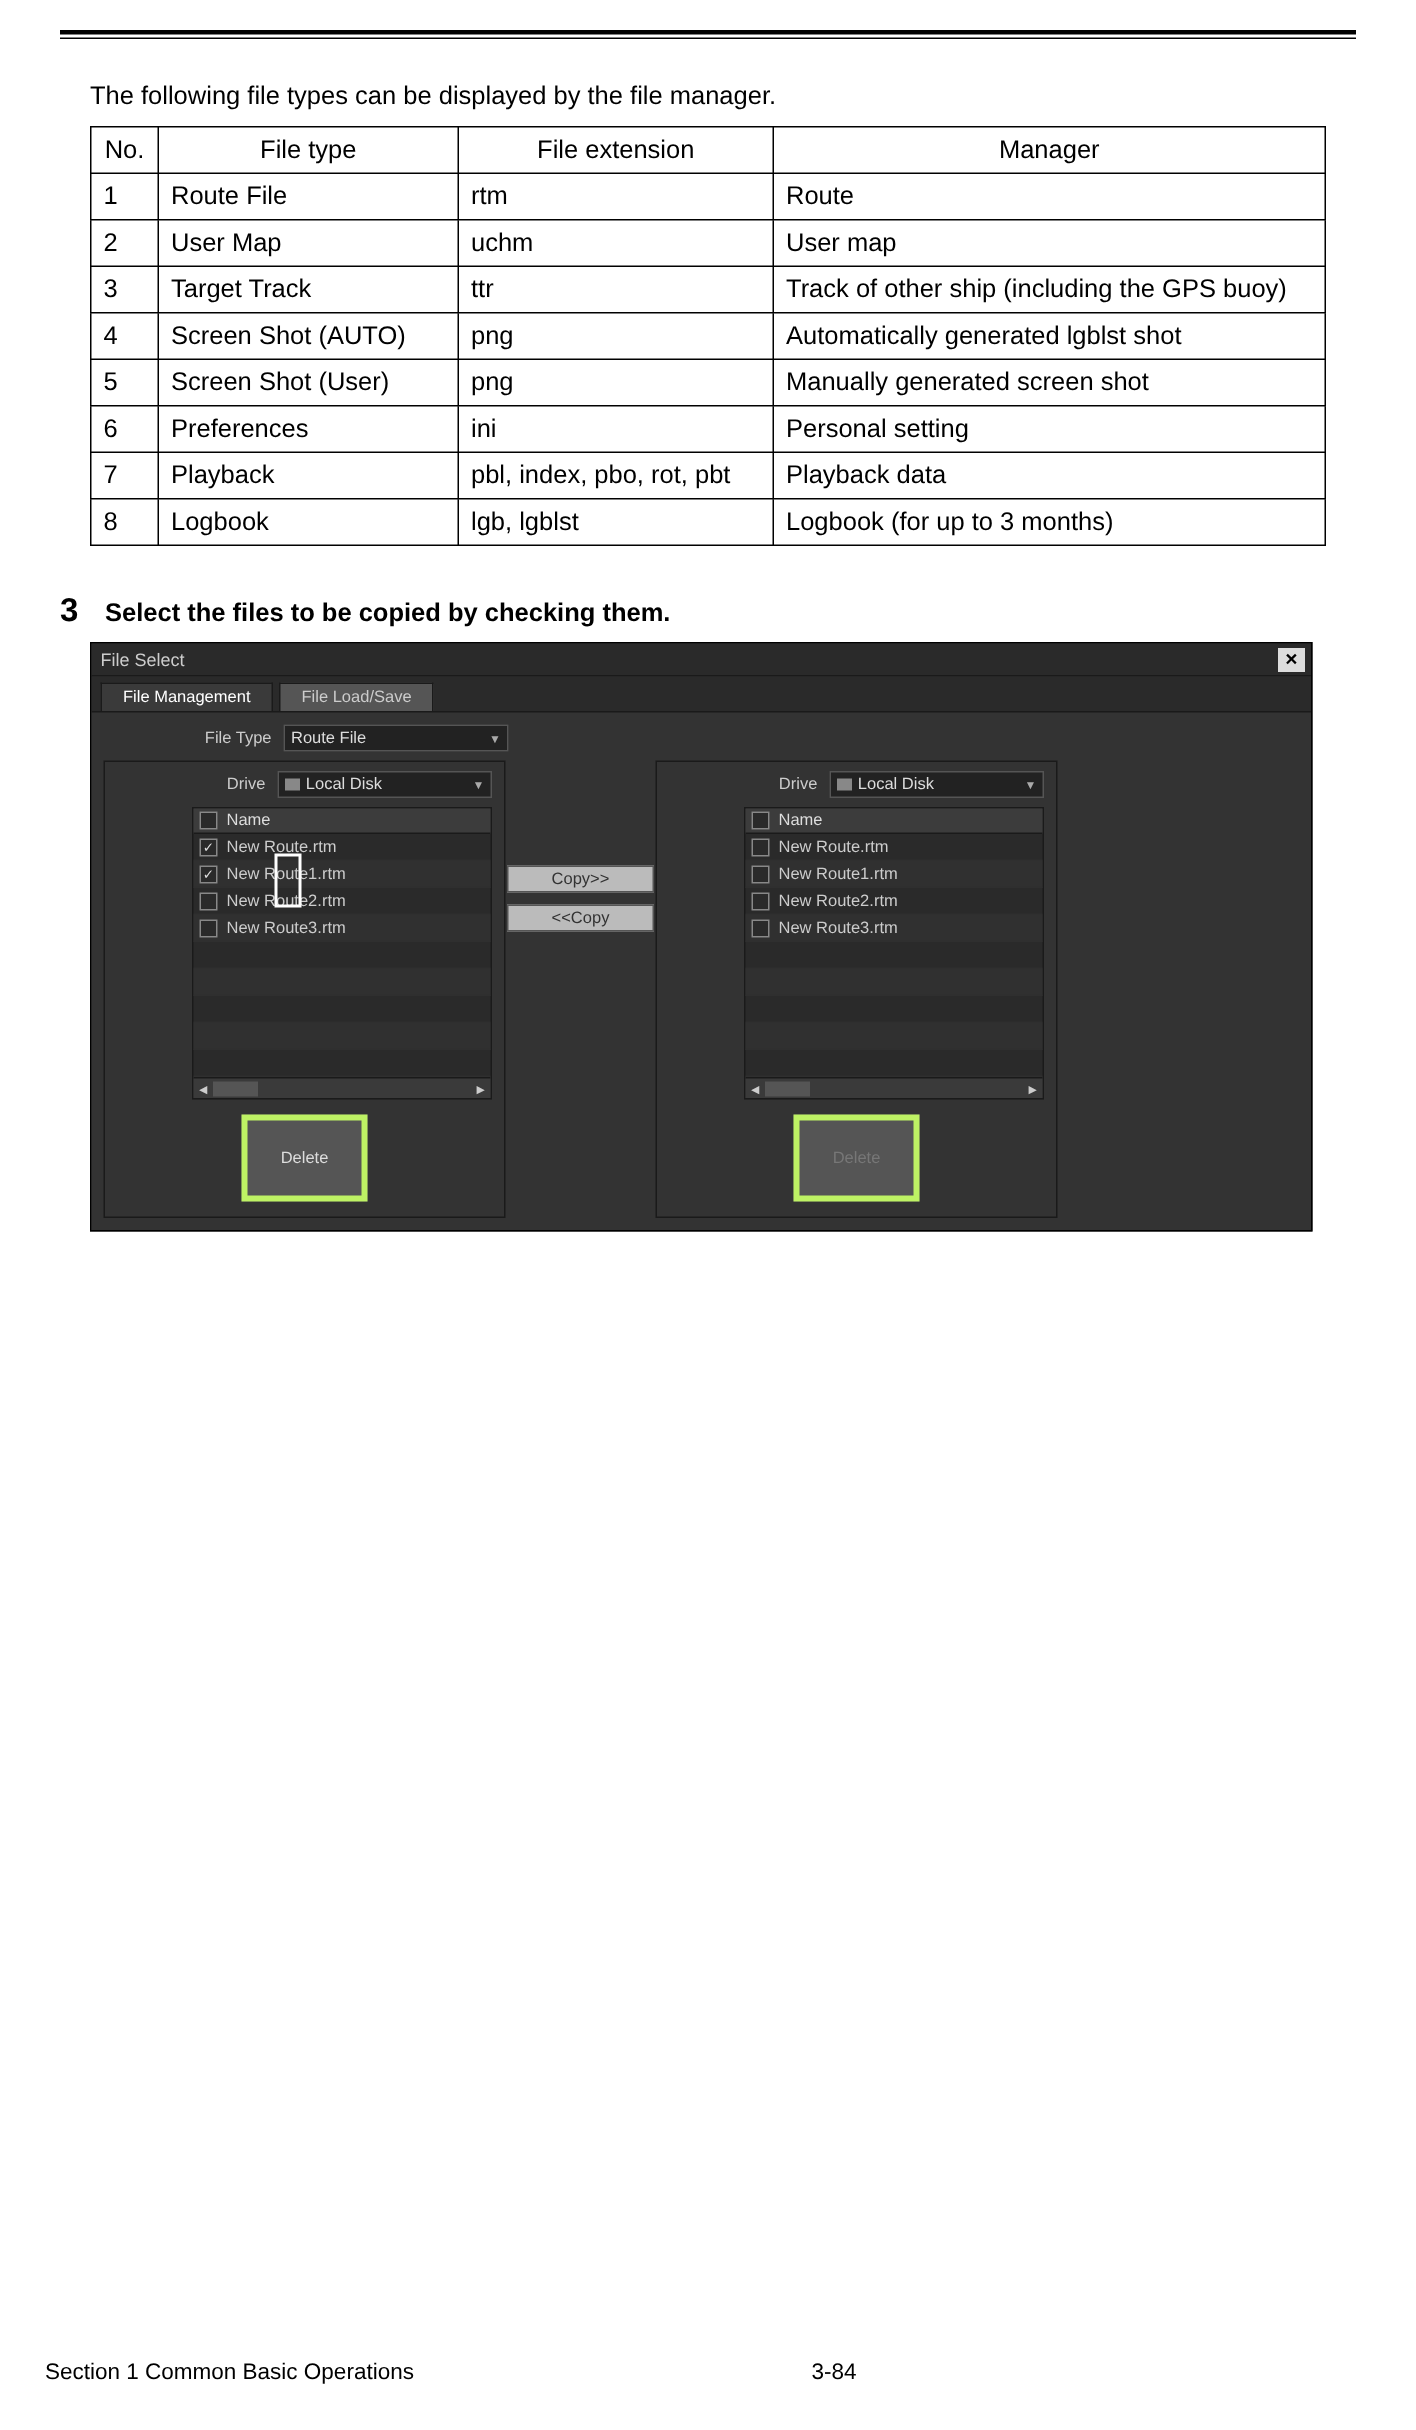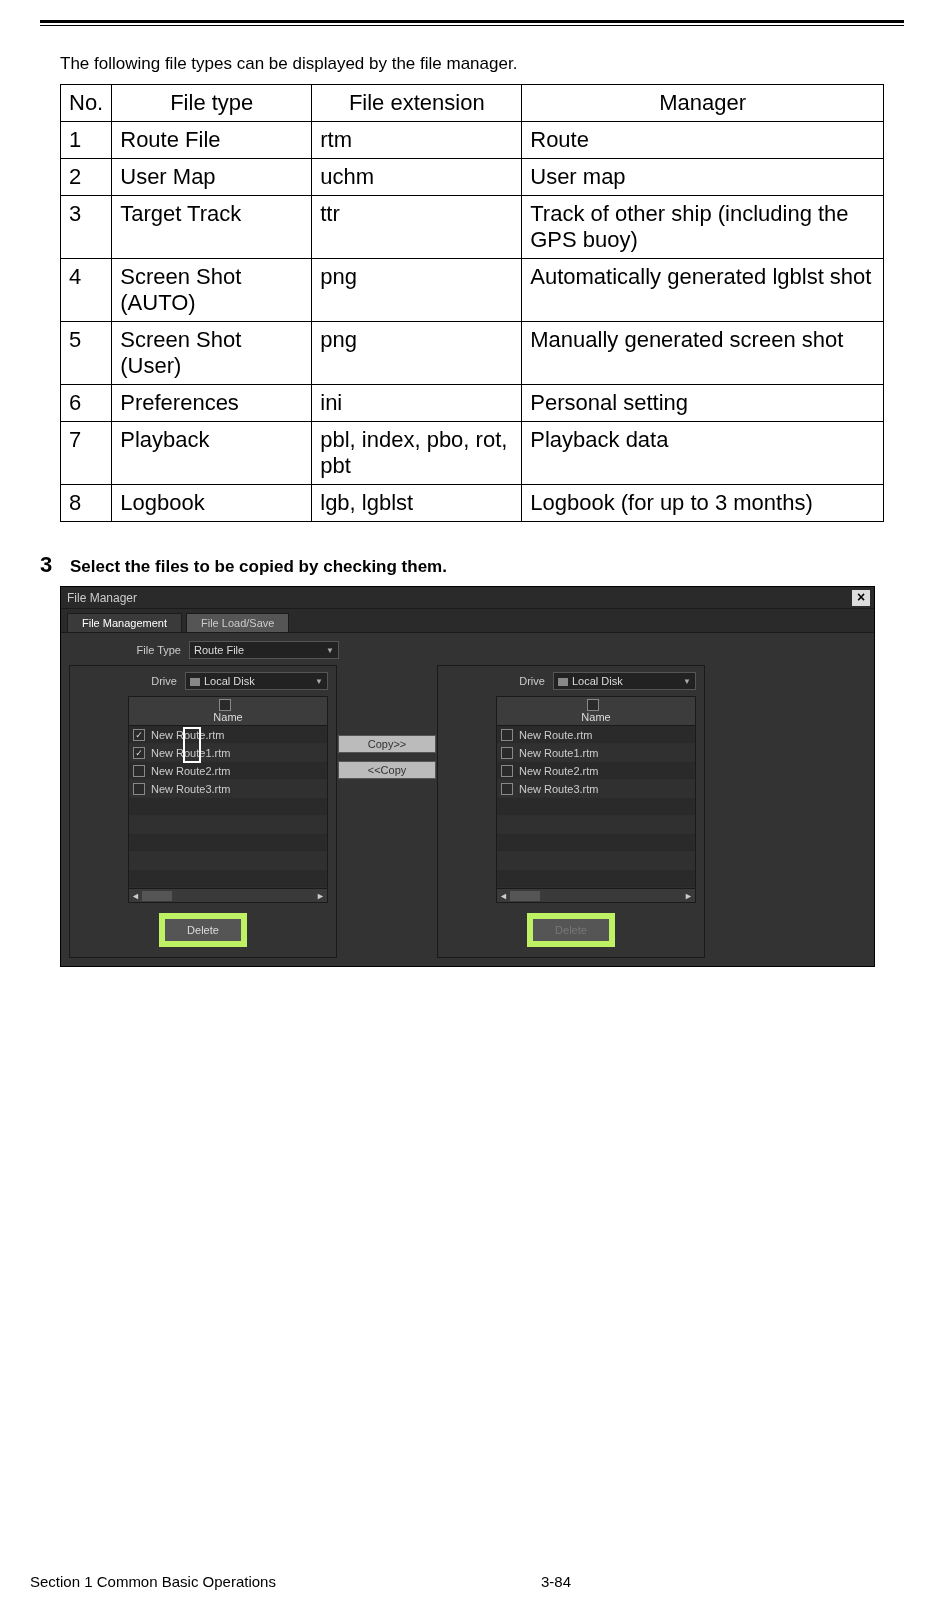--- a/index.html
+++ b/index.html
@@ -21,21 +21,21 @@
   .content {
     padding: 0 60px;
   }
   .intro {
     font-size: 17px;
     margin: 28px 0 10px 0;
   }
   table.file-types {
     border-collapse: collapse;
     width: 100%;
-    font-size: 22px;
+    font-size: 17px;
   }
   table.file-types th, table.file-types td {
     border: 1px solid #000;
     padding: 5px 8px;
     text-align: left;
     vertical-align: top;
     font-weight: normal;
   }
   table.file-types th {
     text-align: center;
@@ -177,21 +177,20 @@
     margin-left: 50px;
     margin-top:4px;
   }
   .fm-list-header {
     display:flex;
     align-items:center;
     background:#3c3c3c;
     border-bottom:1px solid #1a1a1a;
     padding:2px 4px;
     font-size:11px;
-    flex-direction:column;
   }
   .fm-list-header .chk {
     width:12px;height:12px;border:1px solid #888;background:#2a2a2a;margin-right:6px;
   }
   .fm-list-row {
     display:flex;
     align-items:center;
     padding:6px 4px;
     font-size:11px;
     border-bottom:1px solid #2f2f2f;
@@ -208,22 +207,22 @@
   .fm-list-empty { height:18px; border-bottom:1px solid #2f2f2f; }
   .fm-list-empty.alt { background:#303030; }
   .fm-scroll {
     display:flex;align-items:center;justify-content:space-between;
     background:#3a3a3a;border-top:1px solid #1a1a1a;
     padding:0 2px;height:14px;font-size:9px;color:#ccc;
   }
   .fm-scroll .thumb { background:#555;width:30px;height:10px;margin:0 2px; }
   .fm-del-row { text-align:center;margin-top:10px; }
   .fm-del-btn {
-    background:#555;color:#ddd;border:6px solid #bef264;
-    padding:5px 22px;font-size:11px;cursor:pointer;display:inline-block;
+    background:#555;color:#ddd;border:4px solid #bef264;
+    padding:19px 22px;font-size:11px;cursor:pointer;display:inline-block;
   }
   .fm-del-btn.disabled { color:#777; }
   .highlight-box {
     position:absolute;
     border:2px solid #fff;
     width:18px;height:36px;
     pointer-events:none;
   }
   .disk-icon {
     display:inline-block;width:10px;height:8px;background:#888;margin-right:4px;vertical-align:middle;
@@ -308,21 +307,21 @@
       </tbody>
   </table>
 
   <div class="step-row">
     <div class="step-num">3</div>
     <div class="step-text">Select the files to be copied by checking them.</div>
   </div>
 
   <div class="fm-window" style="position:relative;">
     <div class="fm-titlebar">
-      <span>File Manager</span>
+      <span>File Select</span>
       <span class="fm-close">×</span>
     </div>
     <div class="fm-tabs">
       <div class="fm-tab active">File Management</div>
       <div class="fm-tab">File Load/Save</div>
     </div>
     <div class="fm-body">
       <div class="fm-row">
         <div class="fm-label">File Type</div>
         <div class="fm-select" style="width:150px;">

